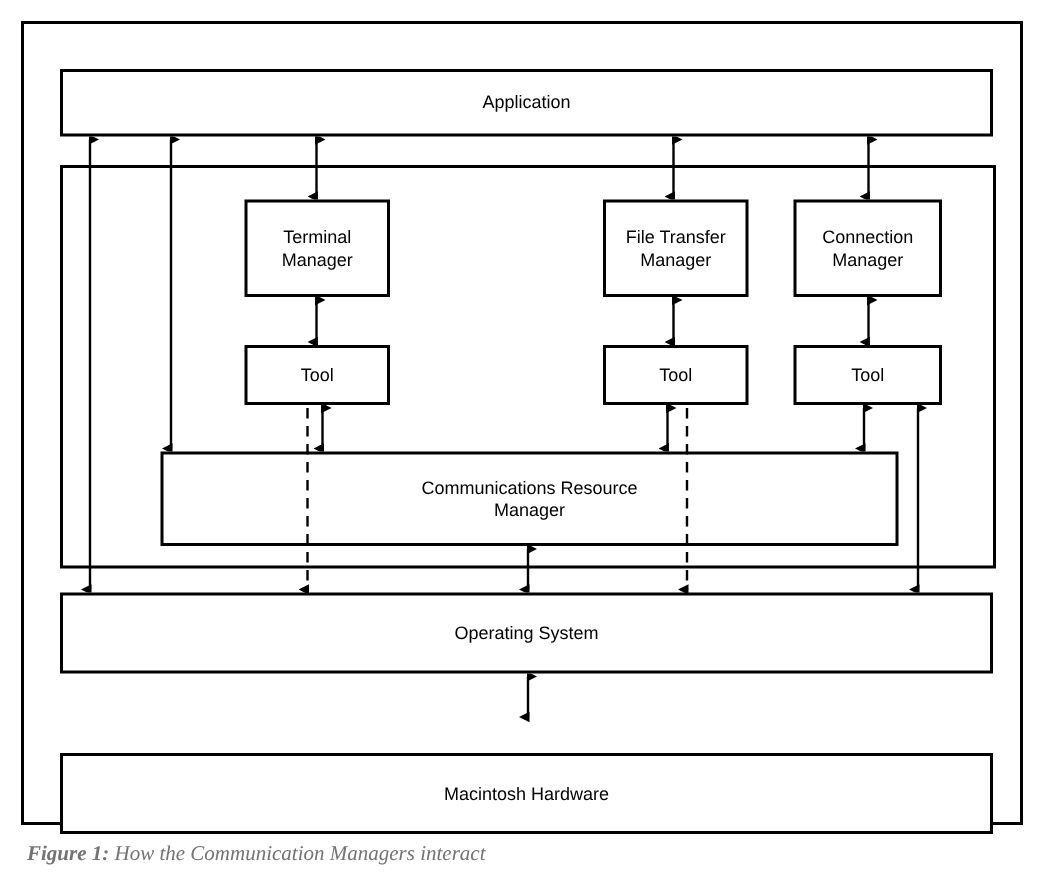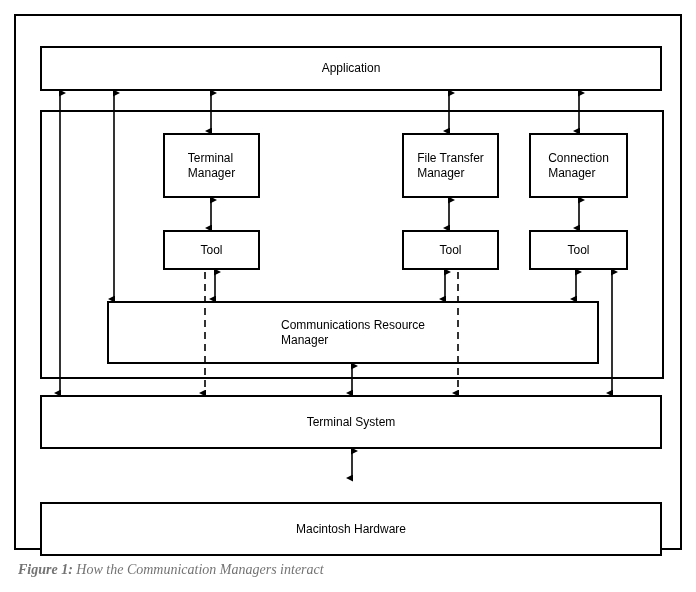--- a/index.html
+++ b/index.html
@@ -6,21 +6,21 @@
   body{width:696px;height:592px;position:relative;font-family:"Liberation Sans",sans-serif;overflow:hidden;}
 
   .figure-frame{
     position:absolute;left:14px;top:14px;width:668px;height:536px;
     border:2px solid #000;box-sizing:border-box;background:#fff;
   }
 
   
   .box{
     position:absolute;border:2px solid #000;box-sizing:border-box;background:#fff;
-    display:flex;align-items:center;justify-content:center;
+    display:flex;align-items:center;justify-content:center;text-align:center;
     font-size:12px;color:#000;line-height:1.25;z-index:3;
   }
 
   
   #application-box{left:24px;top:30px;width:622px;height:45px;}
   #toolbox-outer{left:24px;top:94px;width:624px;height:269px;z-index:1;}
   #os-box{left:24px;top:379px;width:622px;height:54px;}
   #hw-box{left:24px;top:464px;width:622px;height:54px;margin-top:22px;}
 
   
@@ -135,21 +135,21 @@
   </div>
 
   <div class="box" id="crm-box">
     <div>
       <span class="lbl">Communications Resource</span>
       <span class="lbl">Manager</span>
     </div>
   </div>
 
   <div class="box" id="os-box">
-    <span class="lbl">Terminal System</span>
+    <span class="lbl">Operating System</span>
   </div>
 
   <div class="box" id="hw-box">
     <span class="lbl">Macintosh Hardware</span>
   </div>
 
   <svg class="wire-layer top" viewBox="0 0 668 536">
     <g stroke="#000" stroke-width="1.6" fill="none">
 
       <line x1="189" y1="256" x2="189" y2="377" stroke-dasharray="7,5" marker-end="url(#ahD)"></line>

